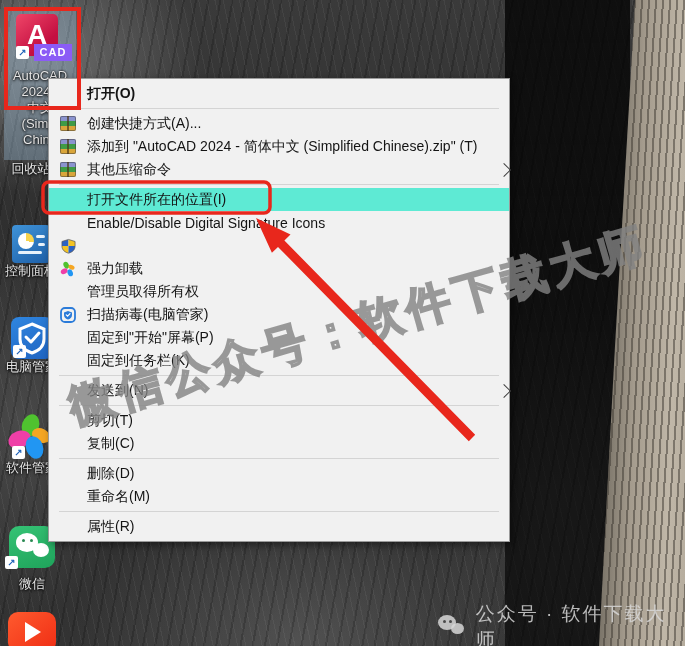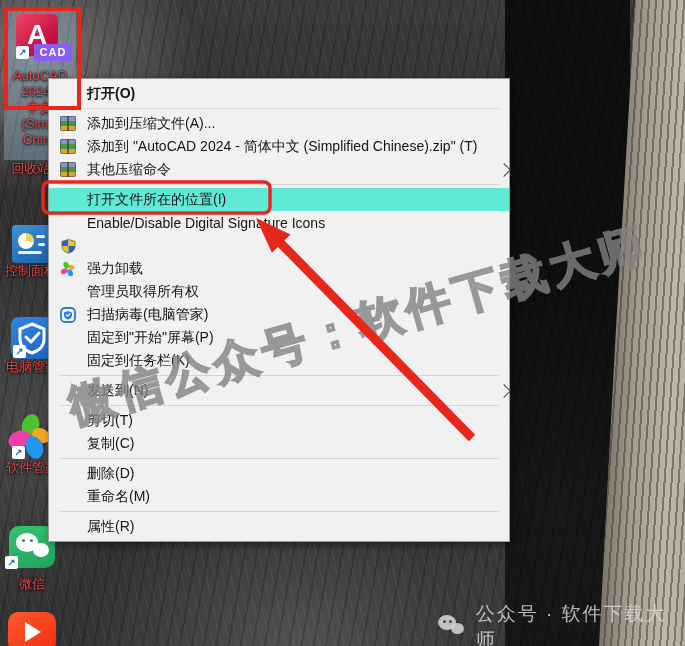--- a/index.html
+++ b/index.html
@@ -23,21 +23,21 @@
     background:
       repeating-linear-gradient(94deg, rgba(60,55,48,.5) 0 2px, transparent 2px 7px),
       linear-gradient(92deg,#57534a 0%,#a49b8d 45%,#c0b7a8 80%,#b5ac9d 100%);
     clip-path:polygon(42% 0,100% 0,100% 100%,0 100%,18% 55%);}
   .rock-dark-mid{position:absolute;top:0;left:505px;width:125px;height:100%;
     background:linear-gradient(180deg, rgba(28,28,28,.85), rgba(34,34,34,.7));
     mix-blend-mode:multiply;}
 
   
   .icon-cell{position:absolute;text-align:center;}
-  .ic-label{font-size:13px;color:#ef4444;text-shadow:0 1px 3px #000,0 0 2px #000;line-height:16px;white-space:nowrap;}
+  .ic-label{font-size:13px;color:#e5e5e5;text-shadow:0 1px 3px #000,0 0 2px #000;line-height:16px;white-space:nowrap;}
   .sel-hl{position:absolute;left:4px;top:10px;width:72px;height:150px;background:rgba(150,185,210,.38);}
 
   .ac-cell{left:0;top:10px;width:80px;z-index:5;}
   .ac-art{position:relative;width:64px;height:52px;margin:4px auto 2px;}
   .ac-logo{position:absolute;left:8px;top:0;width:42px;height:42px;border-radius:5px;
     background:linear-gradient(140deg,#ef4668,#c40f41 70%);
     color:#fff;font-weight:bold;font-size:28px;line-height:42px;text-align:center;}
   .ac-badge{position:absolute;left:26px;top:30px;width:38px;height:17px;background:#8b5cf6;
     color:#fff;font-weight:bold;font-size:11px;line-height:17px;text-align:center;letter-spacing:1px;}
   .sc-arrow{position:absolute;width:13px;height:13px;background:#fff;border-radius:2px;
@@ -176,21 +176,21 @@
     <span class="mi-ic"></span>
     <span class="mi-label">打开(O)</span>
   </div>
 
   <div class="menu-sep"></div>
 
   <div class="mi">
     <span class="mi-ic">
         <span class="winrar"></span>
       </span>
-    <span class="mi-label">添加到压缩文件(A)...</span>
+    <span class="mi-label">创建快捷方式(A)...</span>
   </div>
   <div class="mi">
     <span class="mi-ic">
         <span class="winrar"></span>
       </span>
     <span class="mi-label">添加到 "AutoCAD 2024 - 简体中文 (Simplified Chinese).zip" (T)</span>
   </div>
   <div class="mi">
     <span class="mi-ic">
         <span class="winrar"></span>

